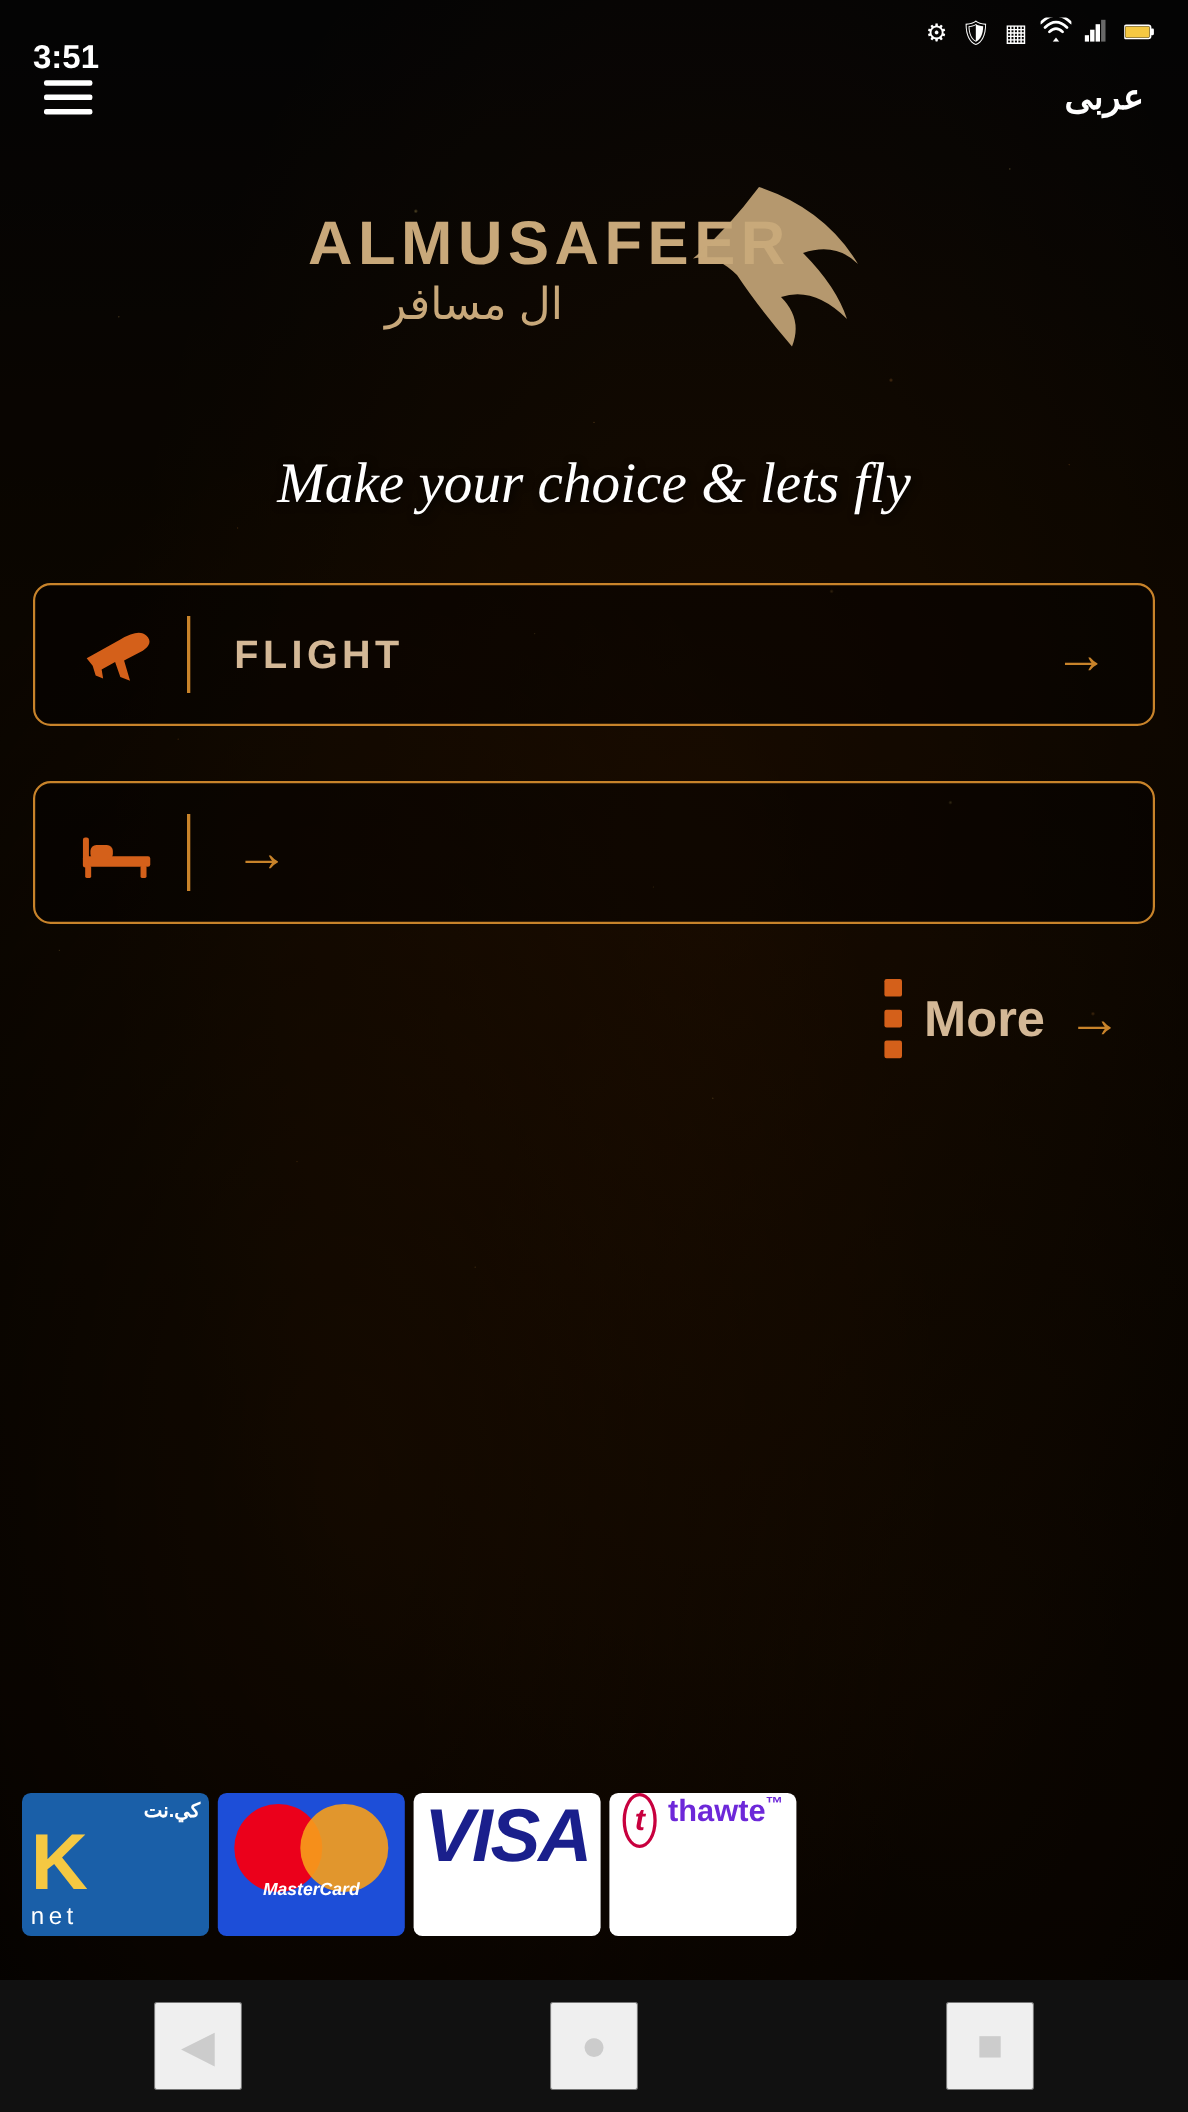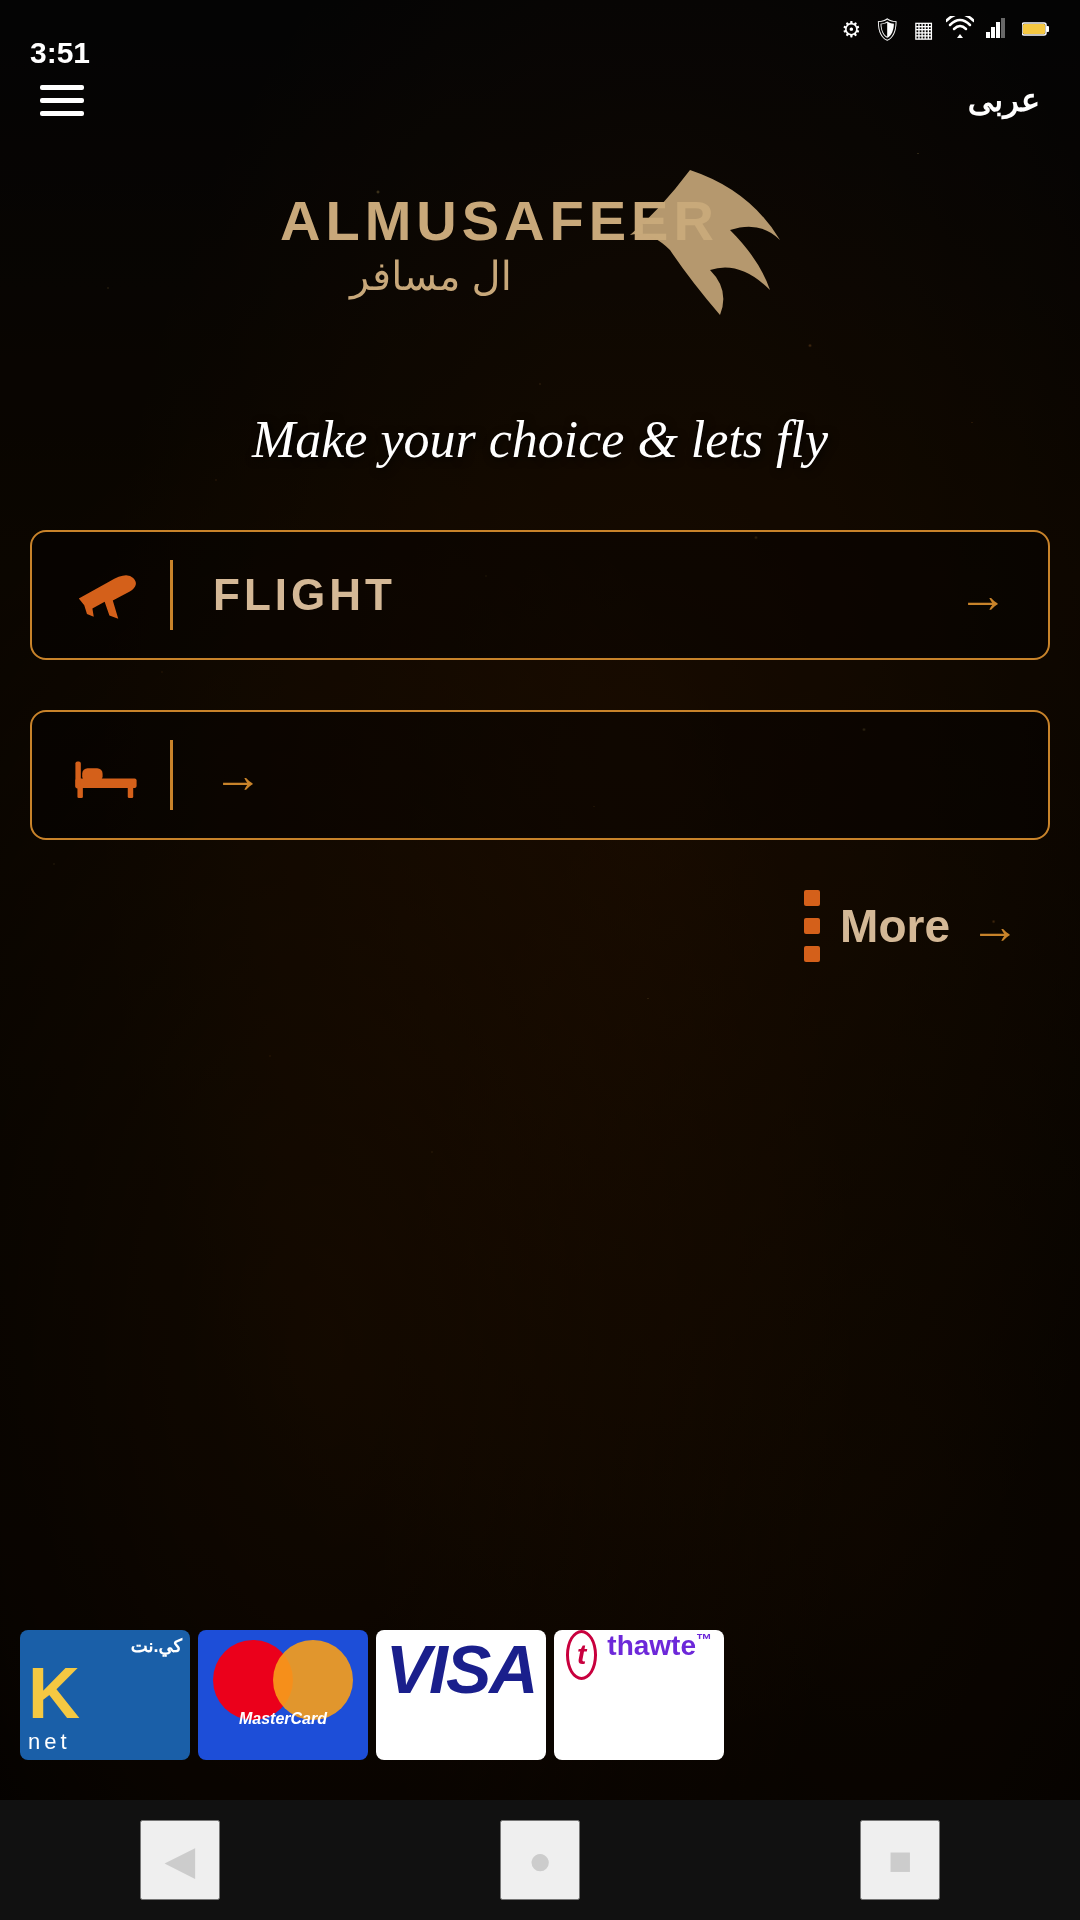--- a/index.html
+++ b/index.html
@@ -88,21 +88,21 @@
     }
 
     .status-icon-item {
       color: #fff;
       font-size: 22px;
     }
 
     
     .header {
       position: absolute;
-      top: 60px;
+      top: 48px;
       left: 0;
       right: 0;
       height: 80px;
       z-index: 10;
       display: flex;
       align-items: center;
       justify-content: space-between;
       padding: 0 40px;
     }
 
@@ -202,21 +202,21 @@
     }
 
     .btn-divider {
       width: 3px;
       height: 70px;
       background: #c8832a;
       margin-right: 40px;
     }
 
     .btn-label {
-      font-size: 44px;
+      font-size: 36px;
       font-weight: bold;
       color: #d4b896;
       letter-spacing: 4px;
       flex: 1;
     }
 
     .btn-arrow {
       color: #c8832a;
       font-size: 50px;
     }

